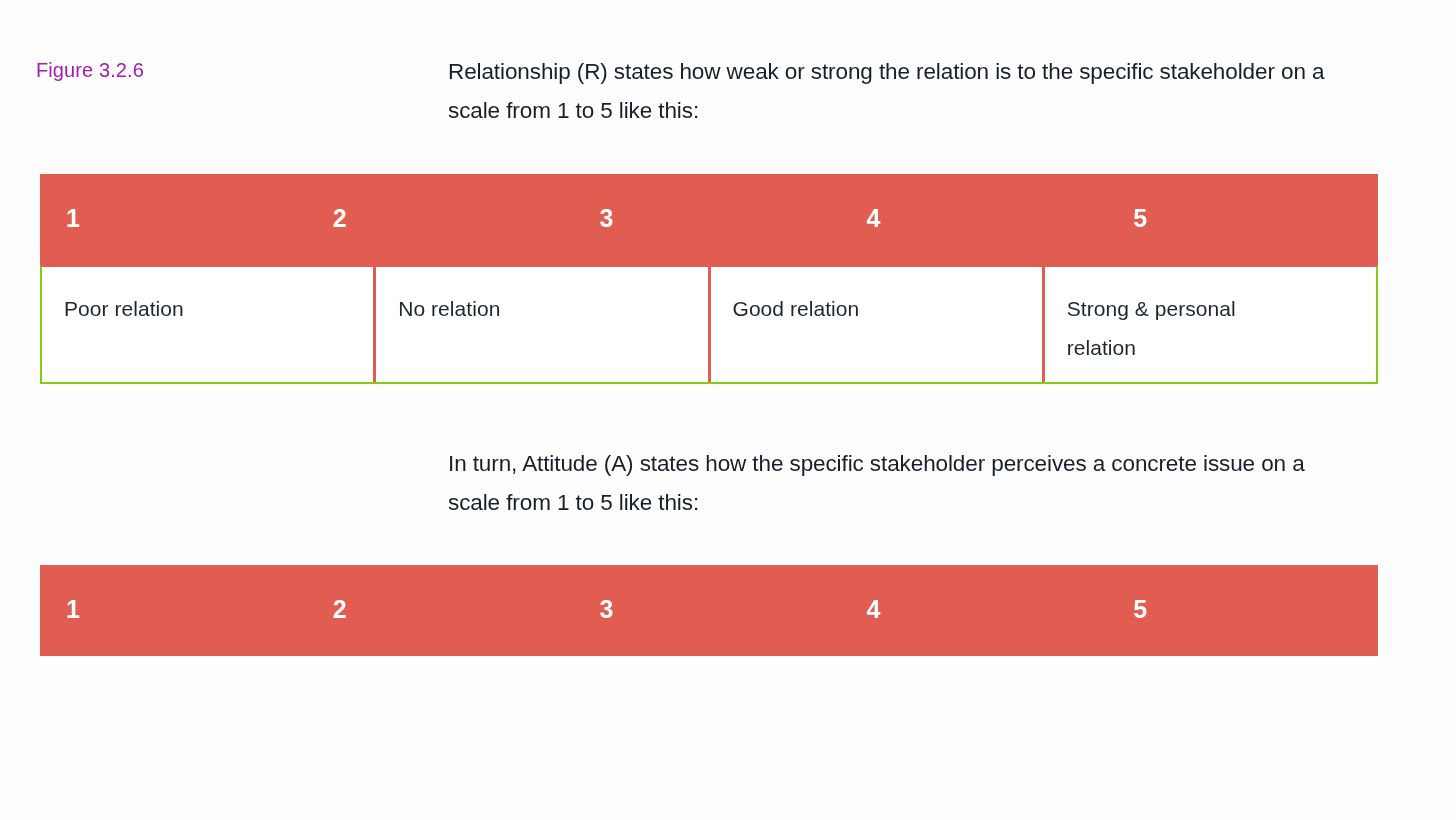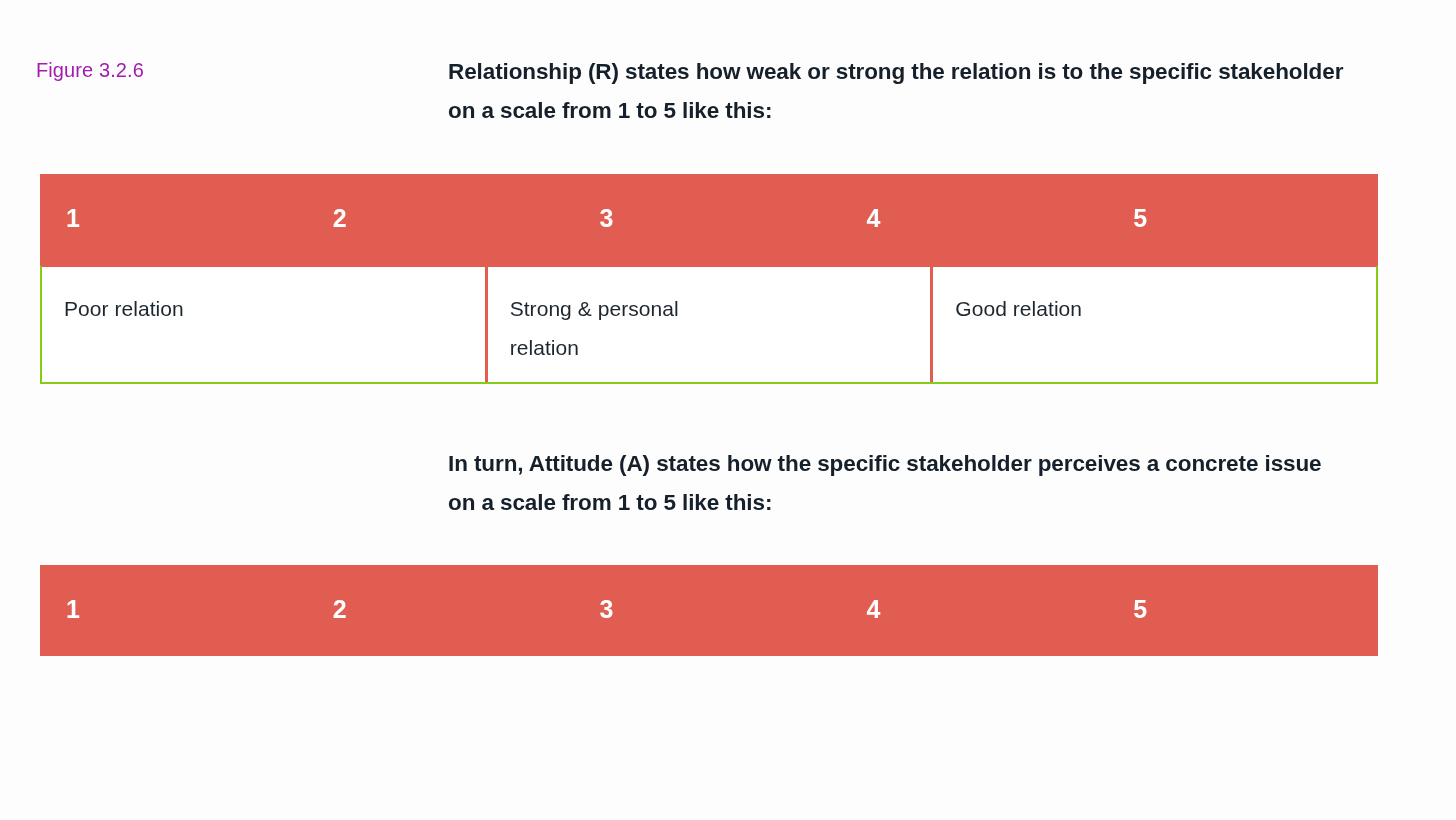--- a/index.html
+++ b/index.html
@@ -31,21 +31,21 @@
     font-weight: 400;
   }
 
   
   .intro {
     position: absolute;
     left: 448px;
     width: 900px;
     font-size: 22.5px;
     line-height: 39px;
-    font-weight: 700;
+    font-weight: 400;
     color: #16202b;
     letter-spacing: -0.1px;
   }
   #intro-relationship { top: 52px; }
   #intro-attitude { top: 444px; }
 
   
   .scale-table {
     position: absolute;
     left: 40px;
@@ -139,25 +139,28 @@
       <div class="hcell">
         <span class="hnum">5</span>
       </div>
     </div>
 
     <div class="scale-body">
       <div class="bcell">
         <span class="btext">Poor relation</span>
       </div>
       <div class="bcell">
-        <span class="btext">Strong &amp; personal
-relation</span>
+        <span class="btext">No relation</span>
       </div>
       <div class="bcell">
         <span class="btext">Good relation</span>
+      </div>
+      <div class="bcell">
+        <span class="btext">Strong &amp; personal
+relation</span>
       </div>
     </div>
   </div>
 
   <div class="intro" id="intro-attitude">In turn, Attitude (A) states how the specific stakeholder perceives a concrete issue on a scale from 1 to 5 like this:</div>
 
   <div class="scale-table" id="table-attitude">
 
     <div class="scale-head">
       <div class="hcell">

